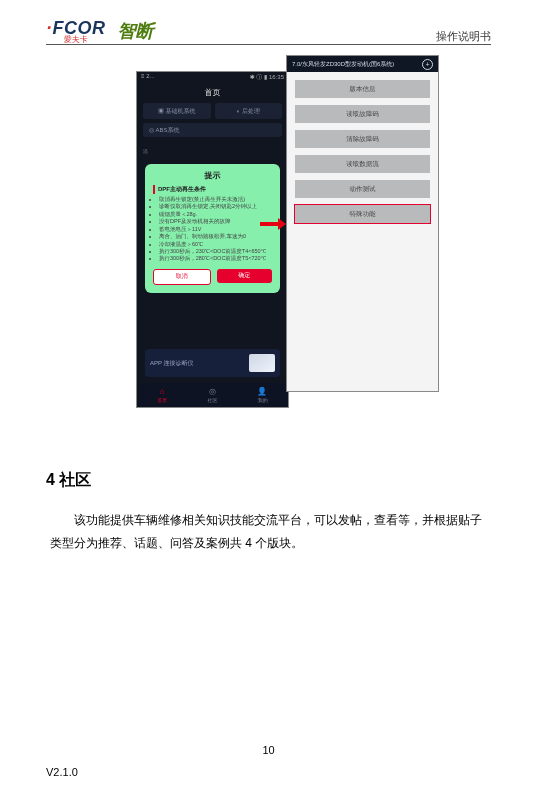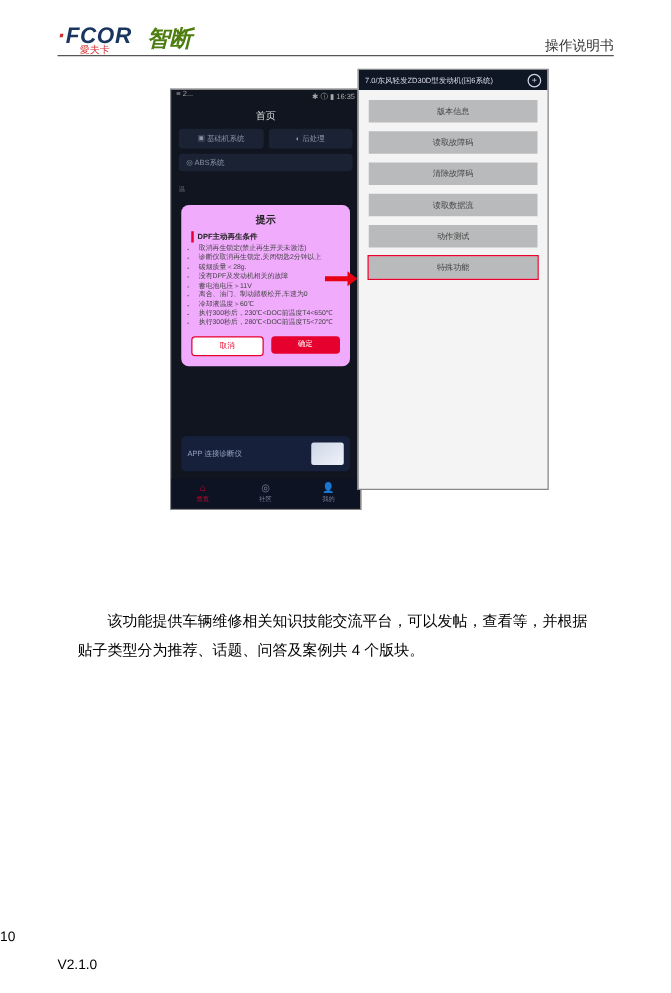--- a/index.html
+++ b/index.html
@@ -168,21 +168,21 @@
     left:6px;
     top:76px;
     color:#6b7487;
     font-size:5px;
   }
   .dialog{
     position:absolute;
     left:8px;
     top:92px;
     width:135px;
-    background:#f0abfc;
+    background:#86efac;
     border-radius:6px;
     padding:6px 8px 8px;
     box-sizing:border-box;
   }
   .dlg-title{
     text-align:center;
     font-size:8px;
     font-weight:700;
     color:#222;
     margin-bottom:4px;
@@ -311,28 +311,28 @@
   }
   .sec h2{
     font-size:16px;
     font-weight:700;
     margin:0 0 18px;
   }
   .sec p{
     font-size:12px;
     line-height:1.9;
     text-indent:2em;
-    margin:16px;
+    margin:4px;
   }
 
   .pagenum{
     position:absolute;
     bottom:38px;
     left:0;right:0;
-    text-align:left;
+    text-align:center;
     font-size:11px;
     margin-top:21px;
   }
   .ver{
     position:absolute;
     bottom:16px;
     left:46px;
     font-size:11px;
     text-align:right;
   }
@@ -423,19 +423,20 @@
         <div class="p2-btn">清除故障码</div>
         <div class="p2-btn">读取数据流</div>
         <div class="p2-btn">动作测试</div>
         <div class="p2-btn hl">特殊功能</div>
       </div>
     </div>
 
   </div>
 
   <div class="sec">
+    <h2>4   社区</h2>
     <p>该功能提供车辆维修相关知识技能交流平台，可以发帖，查看等，并根据贴子类型分为推荐、话题、问答及案例共 4 个版块。</p>
   </div>
 
   <div class="pagenum">10</div>
   <div class="ver">V2.1.0</div>
 
 </div>
 
 </body></html>

